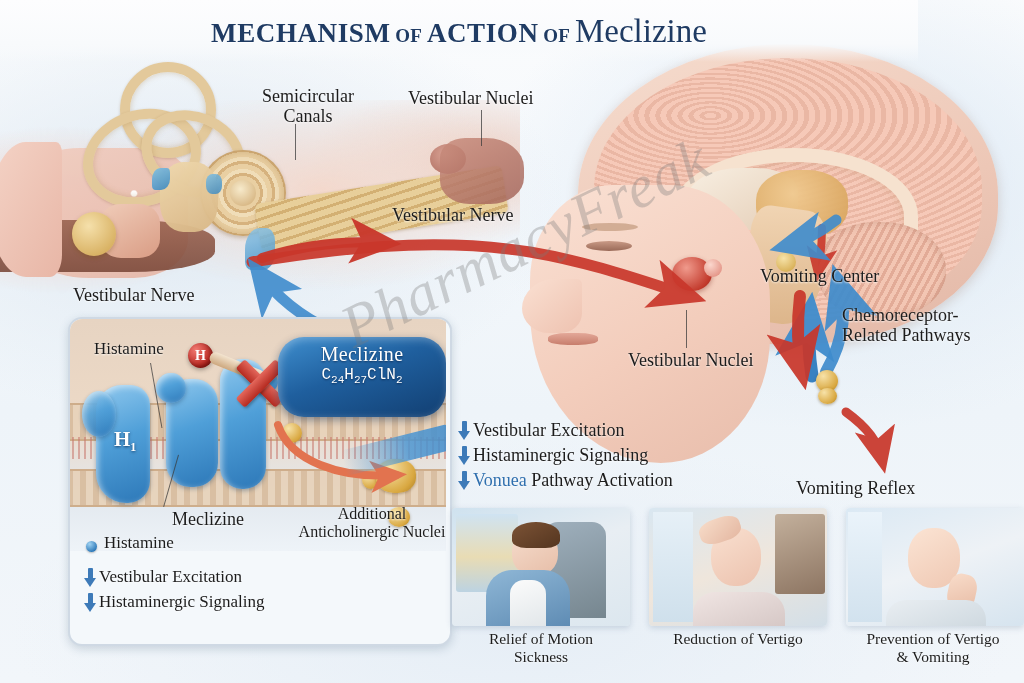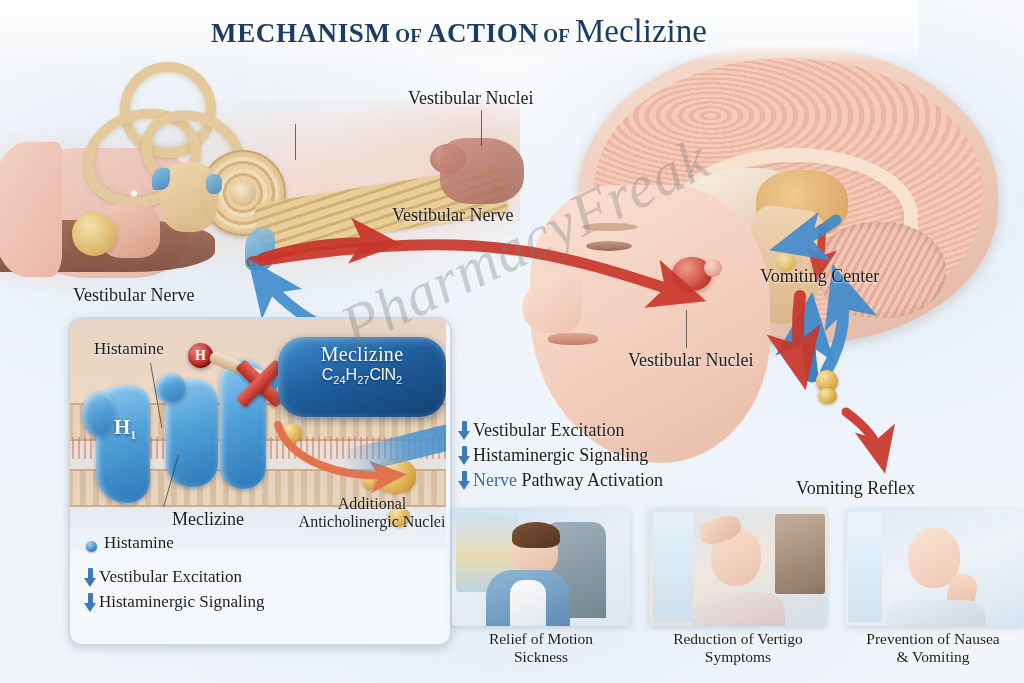--- a/index.html
+++ b/index.html
@@ -54,21 +54,21 @@
     background:repeating-linear-gradient(90deg,rgba(200,120,110,.55) 0 2px,rgba(255,255,255,0) 2px 6px);}
   .recep{position:absolute;border-radius:14px;
     background:linear-gradient(160deg,#8fc8ee 0%,#4f9fd8 45%,#2d78b8 100%);
     box-shadow:inset 2px 2px 6px rgba(255,255,255,.55),0 2px 4px rgba(20,60,100,.35);}
   .pill{position:absolute;border-radius:26px;
     background:linear-gradient(160deg,#3f8fcf 0%,#1f5f9e 45%,#123f72 100%);
     box-shadow:inset 2px 2px 8px rgba(255,255,255,.3),0 3px 8px rgba(10,40,80,.45);
     color:#fff;text-align:center;}
   .pill .pname{font-family:"Liberation Serif",serif;font-size:20px;letter-spacing:.3px;
     text-shadow:0 1px 2px rgba(0,20,50,.6);}
-  .pill .pform{font-family:Liberation Sans, sans-serif;font-size:16px;
+  .pill .pform{font-family:Liberation Mono, monospace;font-size:16px;
     text-shadow:0 1px 2px rgba(0,20,50,.6);}
   .pill .pform sub{font-size:11px;}
   .hball{position:absolute;width:25px;height:25px;border-radius:50%;
     background:radial-gradient(circle at 32% 28%,#f07a72,#b8231c 70%,#7d120d);
     color:#fff;font-family:"Liberation Serif",serif;font-size:14px;font-weight:700;
     display:flex;align-items:center;justify-content:center;
     box-shadow:inset -2px -2px 4px rgba(0,0,0,.35),0 2px 4px rgba(0,0,0,.3);}
   .xmark{position:absolute;width:56px;height:56px;}
   .xmark i{position:absolute;left:50%;top:50%;width:56px;height:13px;margin:-6px 0 0 -28px;
     border-radius:3px;background:linear-gradient(180deg,#e4685c,#b52a20);
@@ -180,20 +180,24 @@
       left:430px;top:92px;width:36px;height:30px;border-radius:50%;
       background:radial-gradient(circle at 40% 35%,#d8a193,#a9675a);"></div>
     <div class="art" style="
       left:440px;top:86px;width:84px;height:66px;border-radius:30% 45% 40% 35%;
       background:linear-gradient(150deg,#c98c7c,#a3655a);opacity:.85;"></div>
     <div class="art" style="
       left:245px;top:176px;width:30px;height:42px;border-radius:50% 30% 40% 20%;
       background:linear-gradient(160deg,#8fc6e8,#3d8dc4);opacity:.85;"></div>
   </div>
 
+  <div class="lbl c" style="left:233px;top:86px;width:150px;font-size:18px;">
+    <div>Semicircular</div>
+    <div>Canals</div>
+  </div>
   <div class="leader" style="left:295px;top:124px;height:36px;"></div>
 
   <div class="lbl" style="left:408px;top:88px;font-size:18px;">Vestibular Nuclei</div>
   <div class="leader" style="left:481px;top:110px;height:36px;"></div>
 
   <div class="lbl" style="left:392px;top:205px;font-size:18px;">Vestibular Nerve</div>
 
   <div class="lbl" style="left:73px;top:285px;font-size:18px;">Vestibular Nerve</div>
 
   <div id="brain" class="art">
@@ -285,20 +289,24 @@
 
     <path d="M822,228 C822,248 820,260 818,272" stroke="#c9372b" stroke-width="8" fill="none" stroke-linecap="round" marker-end="url(#rh2)" opacity=".9"></path>
 
     <path d="M836,220 C818,234 802,242 786,246" stroke="#3f8ccd" stroke-width="11" fill="none" stroke-linecap="round" marker-end="url(#bh)" opacity=".9"></path>
 
     <path d="M846,412 C868,428 878,442 882,460" stroke="#c9372b" stroke-width="9" fill="none" stroke-linecap="round" marker-end="url(#rh)" opacity=".93"></path>
   </svg>
 
   <div class="lbl" style="left:760px;top:266px;font-size:18px;">Vomiting Center</div>
 
+  <div class="lbl" style="left:842px;top:305px;font-size:18px;">
+    <div>Chemoreceptor-</div>
+    <div>Related Pathways</div>
+  </div>
 
   <div class="leader" style="left:686px;top:310px;height:38px;"></div>
   <div class="lbl" style="left:628px;top:350px;font-size:18px;">Vestibular Nuclei</div>
 
 
   <div class="lbl" style="left:796px;top:478px;font-size:18px;">Vomiting Reflex</div>
 
   <div class="blist" style="left:456px;top:420px;">
     <div class="brow">
       <span class="darr"></span>
@@ -308,37 +316,37 @@
     </div>
     <div class="brow">
       <span class="darr"></span>
       <span class="btxt" style="font-size:18px;">
         <span>Histaminergic Signaling</span>
       </span>
     </div>
     <div class="brow">
       <span class="darr"></span>
       <span class="btxt" style="font-size:18px;">
-        <span class="hl">Nerve</span><span> Pathway Activation</span>
+        <span class="hl">Vonuea</span><span> Pathway Activation</span>
       </span>
     </div>
   </div>
 
   <div id="inset">
 
     <div id="inset-art">
 
       <div class="membrane" style="top:84px;"></div>
       <div class="tail" style="top:118px;"></div>
 
       <div class="membrane" style="top:150px;"></div>
 
       <div class="recep" style="left:26px;top:66px;width:54px;height:118px;border-radius:26px 20px 22px 30px;"></div>
       <div class="recep" style="left:12px;top:72px;width:34px;height:46px;border-radius:50%;opacity:.92;"></div>
-      <div style="position:absolute;left:44px;top:96px;color:#fff;font-family:'Liberation Serif',serif;
+      <div style="position:absolute;left:44px;top:108px;color:#fff;font-family:'Liberation Serif',serif;
                   font-size:21px;font-weight:700;text-shadow:0 1px 3px rgba(0,30,70,.75);">
         <span>H</span><sub style="font-size:12px;">1</sub>
       </div>
 
       <div class="recep" style="left:96px;top:60px;width:52px;height:108px;border-radius:24px;"></div>
       <div class="recep" style="left:86px;top:54px;width:30px;height:30px;border-radius:50%;"></div>
       <div class="recep" style="left:150px;top:40px;width:46px;height:130px;border-radius:22px;"></div>
       <div class="recep" style="left:186px;top:52px;width:22px;height:22px;border-radius:50%;"></div>
 
       <div class="hball" style="left:118px;top:24px;">
@@ -376,21 +384,21 @@
            width:110px;height:26px;transform:rotate(-14deg);border-radius:4px;
            background:linear-gradient(90deg,rgba(63,140,205,0) 0%,#4e97d2 60%,#3f8ccd 100%);opacity:.85;"></div>
     </div>
 
     <div class="lbl" style="left:24px;top:20px;font-size:17px;">Histamine</div>
     <div class="leader" style="left:80px;top:44px;height:66px;transform:rotate(-10deg);transform-origin:top;"></div>
 
     <div class="leader" style="left:108px;top:136px;height:54px;transform:rotate(16deg);transform-origin:top;"></div>
     <div class="lbl" style="left:102px;top:190px;font-size:18px;">Meclizine</div>
 
-    <div class="lbl c" style="left:222px;top:176px;width:160px;font-size:16px;">
+    <div class="lbl c" style="left:222px;top:186px;width:160px;font-size:16px;">
       <div>Additional</div>
       <div>Anticholinergic Nuclei</div>
     </div>
 
     <span class="legend-dot" style="left:16px;top:222px;"></span>
     <div class="lbl" style="left:34px;top:214px;font-size:17px;">Histamine</div>
 
     <div class="blist" style="left:12px;top:248px;">
       <div class="brow">
         <span class="darr"></span>
@@ -454,24 +462,23 @@
       <div style="position:absolute;left:40px;top:92px;width:100px;height:26px;border-radius:20px 20px 0 0;
         background:linear-gradient(160deg,#e9eef2,#cfd9e0);"></div>
     </div>
 
     <div class="pcap" style="left:-2px;">
       <div>Relief of Motion</div>
       <div>Sickness</div>
     </div>
     <div class="pcap" style="left:195px;">
       <div>Reduction of Vertigo</div>
-      <div>Symptoms</div>
     </div>
     <div class="pcap" style="left:390px;">
-      <div>Prevention of Nausea</div>
+      <div>Prevention of Vertigo</div>
       <div>&amp; Vomiting</div>
     </div>
   </div>
 
   <div id="wm">PharmacyFreak</div>
 
   <div class="title-bar">
     <div class="title">
       <span class="t-main">MECHANISM</span>
       <span class="t-small">OF</span>

